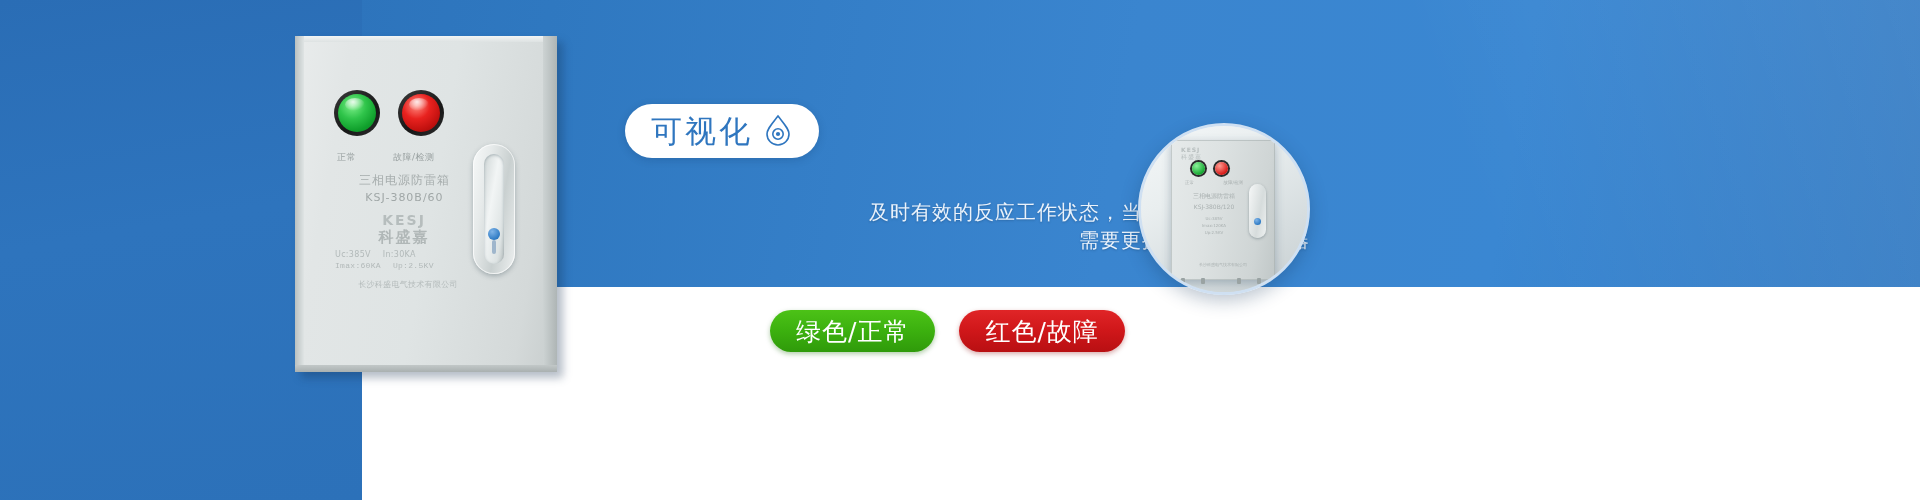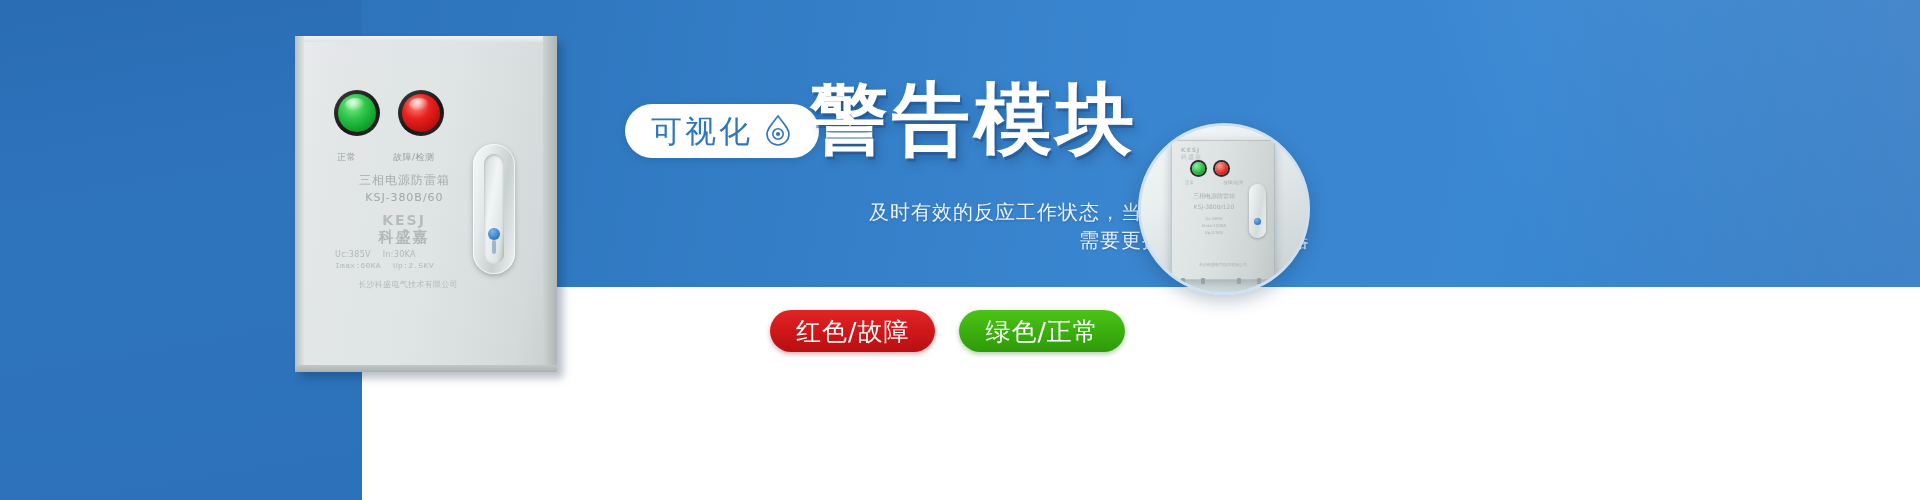--- a/index.html
+++ b/index.html
@@ -274,27 +274,26 @@
     <span class="pill-text">可视化</span>
     <span class="pill-icon">
       <svg width="30" height="34" viewBox="0 0 30 34">
         <path d="M15 2 C22 11 26 15 26 20 A11 11 0 0 1 4 20 C4 15 8 11 15 2 Z" fill="none" stroke="#2f76bf" stroke-width="1.6"></path>
         <circle cx="15" cy="20" r="5.2" fill="none" stroke="#2f76bf" stroke-width="1.6"></circle>
         <circle cx="15" cy="20" r="2.1" fill="#2f76bf"></circle>
       </svg>
     </span>
   </div>
 
-  <div class="headline">警告模块</div>
   <div class="subline subline-1">及时有效的反应工作状态，当故障失效时，表示</div>
   <div class="subline subline-2">需要更换模块或者保护器</div>
 
   <div class="badges">
+    <div class="badge badge-green">绿色/正常</div>
     <div class="badge badge-red">红色/故障</div>
-    <div class="badge badge-green">绿色/正常</div>
   </div>
 
   <div class="inset">
     <div class="inset-bg"></div>
     <div class="inset-dev">
       <div class="inset-txt inset-brand">KESJ</div>
       <div class="inset-txt inset-brand2">科盛嘉</div>
       <div class="inset-lamp g"></div>
       <div class="inset-lamp r"></div>
       <div class="inset-txt inset-lblrow">

